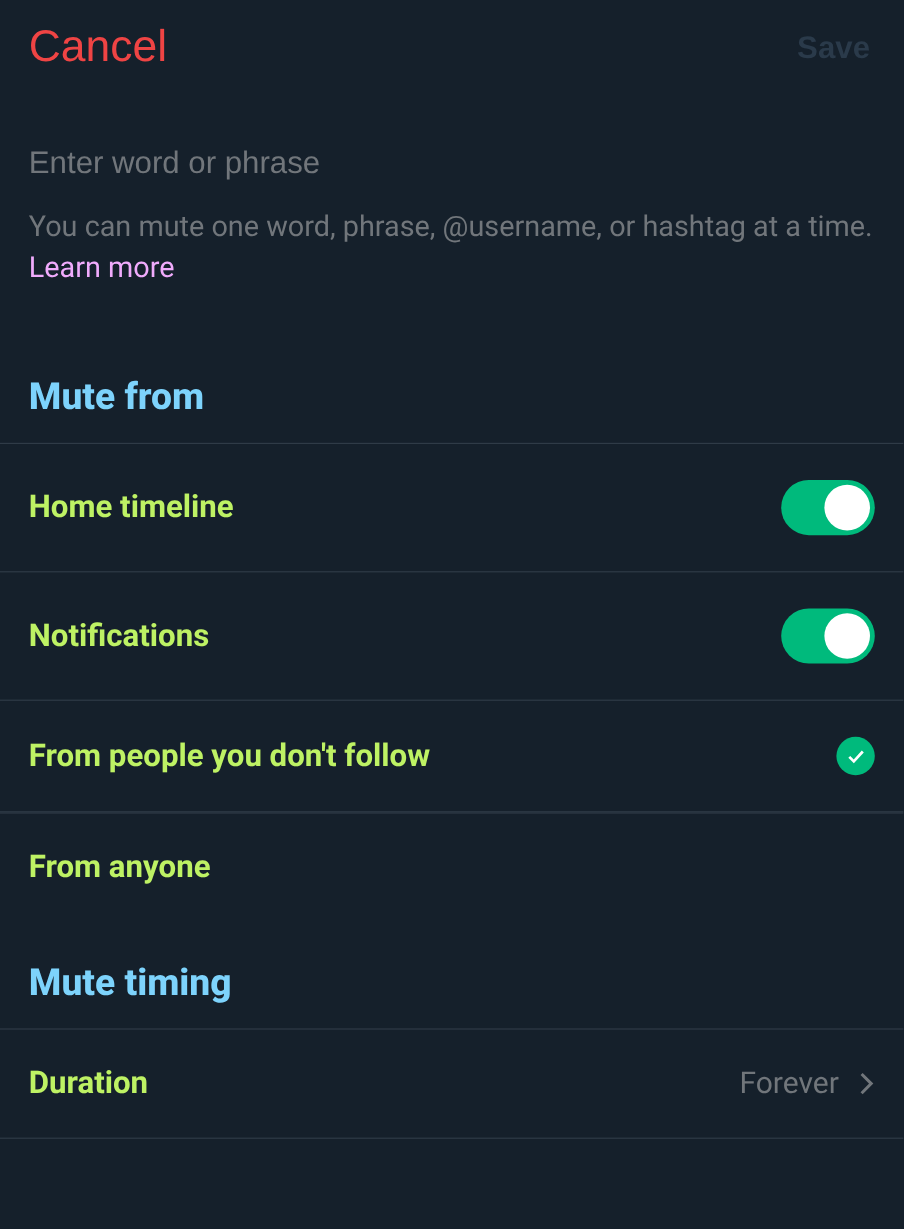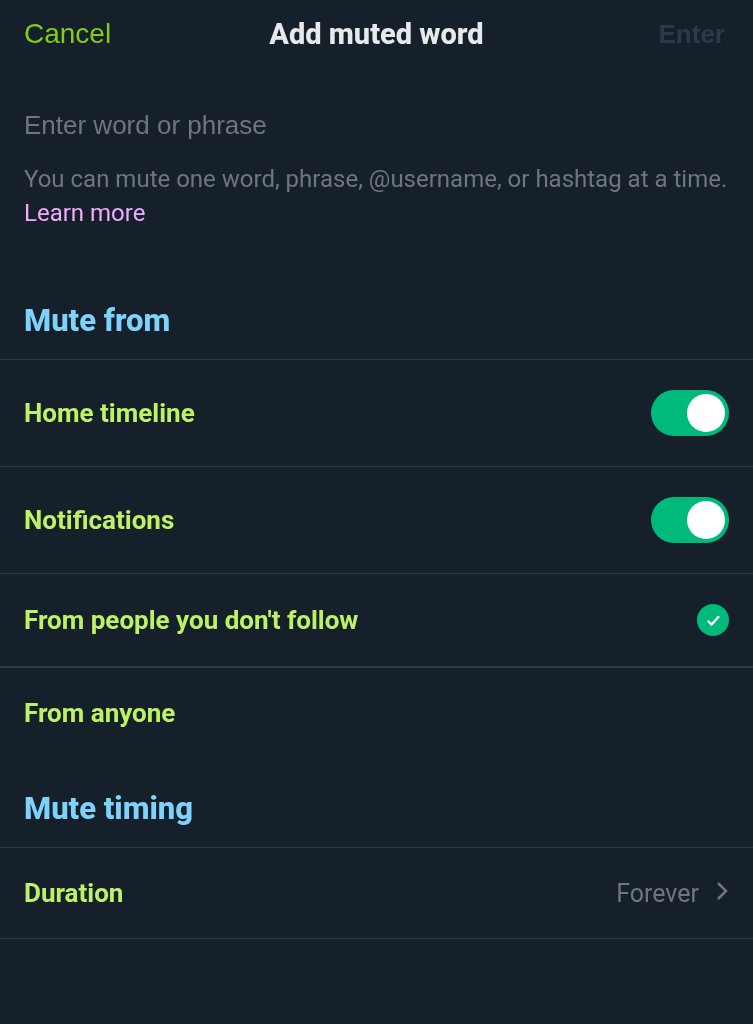--- a/index.html
+++ b/index.html
@@ -17,22 +17,22 @@
     }
     .header {
       display: flex;
       align-items: center;
       padding: 18px 24px 24px 24px;
       position: relative;
     }
     .cancel-btn {
       background: none;
       border: none;
-      color: #84cc16;
-      font-size: 28px;
+      color: #ef4444;
+      font-size: 37px;
       font-weight: 400;
       cursor: pointer;
       padding: 0;
     }
     .title {
       position: absolute;
       left: 50%;
       transform: translateX(-50%);
       font-size: 29px;
       font-weight: 800;
@@ -129,20 +129,21 @@
     }
     .check-circle svg {
       width: 18px;
       height: 18px;
       fill: none;
       stroke: #ffffff;
       stroke-width: 3;
     }
     .row-value {
       display: flex;
+      align-items: center;
       gap: 16px;
     }
     .value-text {
       color: #71767b;
       font-size: 25px;
     }
     .chevron {
       width: 14px;
       height: 24px;
     }
@@ -152,22 +153,21 @@
       fill: none;
       stroke: #71767b;
       stroke-width: 2.5;
     }
   </style>
 </head>
 <body>
 
 <div class="header">
   <button class="cancel-btn">Cancel</button>
-  <div class="title">Add muted word</div>
-  <button class="save-btn">Enter</button>
+  <button class="save-btn">Save</button>
 </div>
 
 <div class="content">
 
   <div class="input-section">
     <input type="text" class="word-input" placeholder="Enter word or phrase" style="">
     <div class="hint-text">
       <span>You can mute one word, phrase, @username, or hashtag at a time. </span><a class="learn-more">Learn more</a>
     </div>
   </div>

